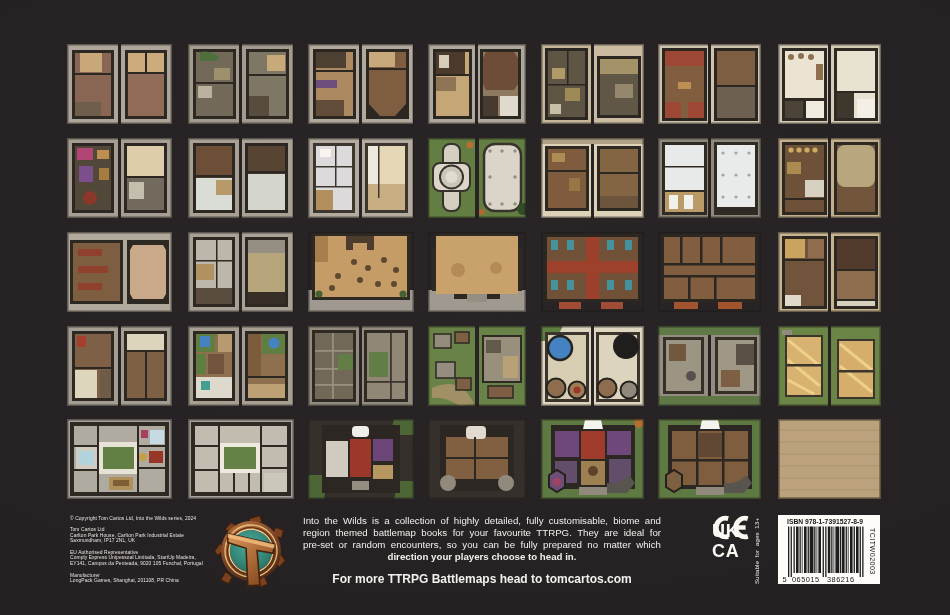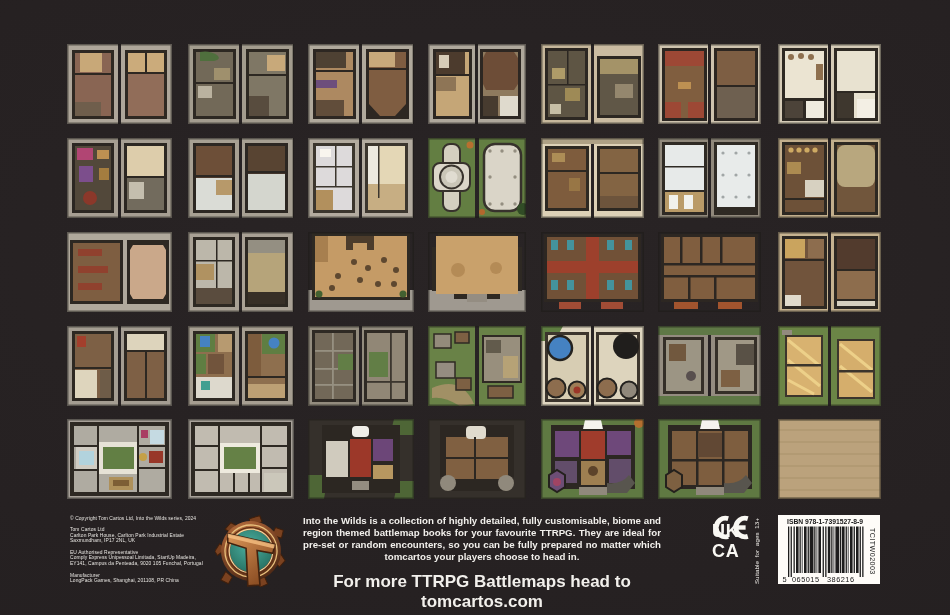--- a/index.html
+++ b/index.html
@@ -1,22 +1,22 @@
 <!DOCTYPE html>
 <html><head>
 <meta charset="utf-8">
 <style>
 html,body{margin:0;padding:0}
 body{width:950px;height:615px;background:radial-gradient(ellipse 120% 90% at 50% 42%,#292425 0%,#262122 60%,#231f20 100%);overflow:hidden;position:relative;font-family:"Liberation Sans",sans-serif}
 .th{position:absolute;filter:brightness(1.04) saturate(.93)}
 .th svg{display:block}
 #copy{position:absolute;left:70px;top:515.5px;color:#e8e6e2;font-size:4.9px;line-height:5.7px;letter-spacing:.1px;white-space:pre}
-#para{position:absolute;left:303px;top:515px;width:358px;color:#f2f0ec;font-size:9.7px;line-height:11.9px;text-align:justify;text-align-last:justify;font-weight:bold}
+#para{position:absolute;left:303px;top:515px;width:358px;color:#f2f0ec;font-size:9.7px;line-height:11.9px;text-align:justify;text-align-last:justify;font-weight:normal}
 #para2{position:absolute;left:303px;top:550.7px;width:358px;color:#f2f0ec;font-size:9.7px;text-align:center;font-weight:bold}
-#more{position:absolute;left:303px;top:572px;width:358px;color:#f2f0ec;font-size:17px;text-align:center;font-weight:bold}
+#more{position:absolute;left:303px;top:572px;width:358px;color:#f2f0ec;font-size:12px;text-align:center;font-weight:bold}
 #agev{position:absolute;left:753px;top:586px;color:#f0eee9;font-size:6.2px;transform:rotate(-90deg);transform-origin:0 0;width:70px;text-align:center;letter-spacing:.1px}
 </style>
 </head>
 <body>
 
 <div class="th" style="left:67px;top:44px">
     <svg width="105" height="80" viewBox="0 0 105 80">
       <rect x="0" y="0" width="51" height="80" fill="#a8a093"></rect>
       <rect x="54" y="0" width="51" height="80" fill="#a8a093"></rect>
       <rect x="5" y="6" width="42" height="69" fill="#2d2620"></rect>
@@ -768,21 +768,21 @@
 <g>
 <path d="M11 21 L59 27 L58 36 L42 34.8 L48.5 69 L36.5 71 L30.8 33.8 L12 30 z" fill="url(#tg)" stroke="#42200c" stroke-width="1.6"></path>
 <path d="M11 21 L59 27 L58.6 31 L11.5 25 z" fill="#f0b878" opacity=".8"></path>
 </g>
 </g>
 </svg>
 </div>
 
 <div id="para">Into the Wilds is a collection of highly detailed, fully customisable, biome and<br>region themed battlemap books for your favourite TTRPG. They are ideal for<br>pre-set or random encounters, so you can be fully prepared no matter which</div>
 
-<div id="para2">tomcartos your players choose to head in.</div>
+<div id="para2">direction your players choose to head in.</div>
 
 <div id="more">For more TTRPG Battlemaps head to tomcartos.com</div>
 
 <div class="th" style="left:712px;top:515px">
 <svg width="40" height="26" viewBox="0 0 40 26">
 <g fill="none" stroke="#f0eee9" stroke-width="4.8">
 <path d="M16.2 3.6 A9.3 9.3 0 1 0 16.2 21.4"></path>
 <path d="M35.8 3.6 A9.3 9.3 0 1 0 35.8 21.4"></path>
 </g>
 <rect x="25.4" y="10.3" width="8.2" height="4.4" fill="#f0eee9"></rect>

